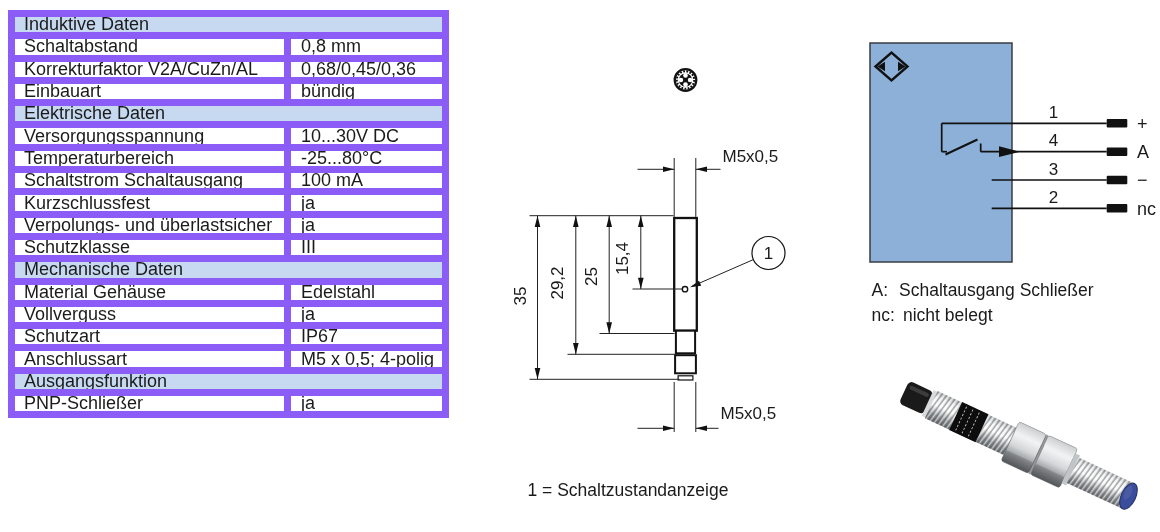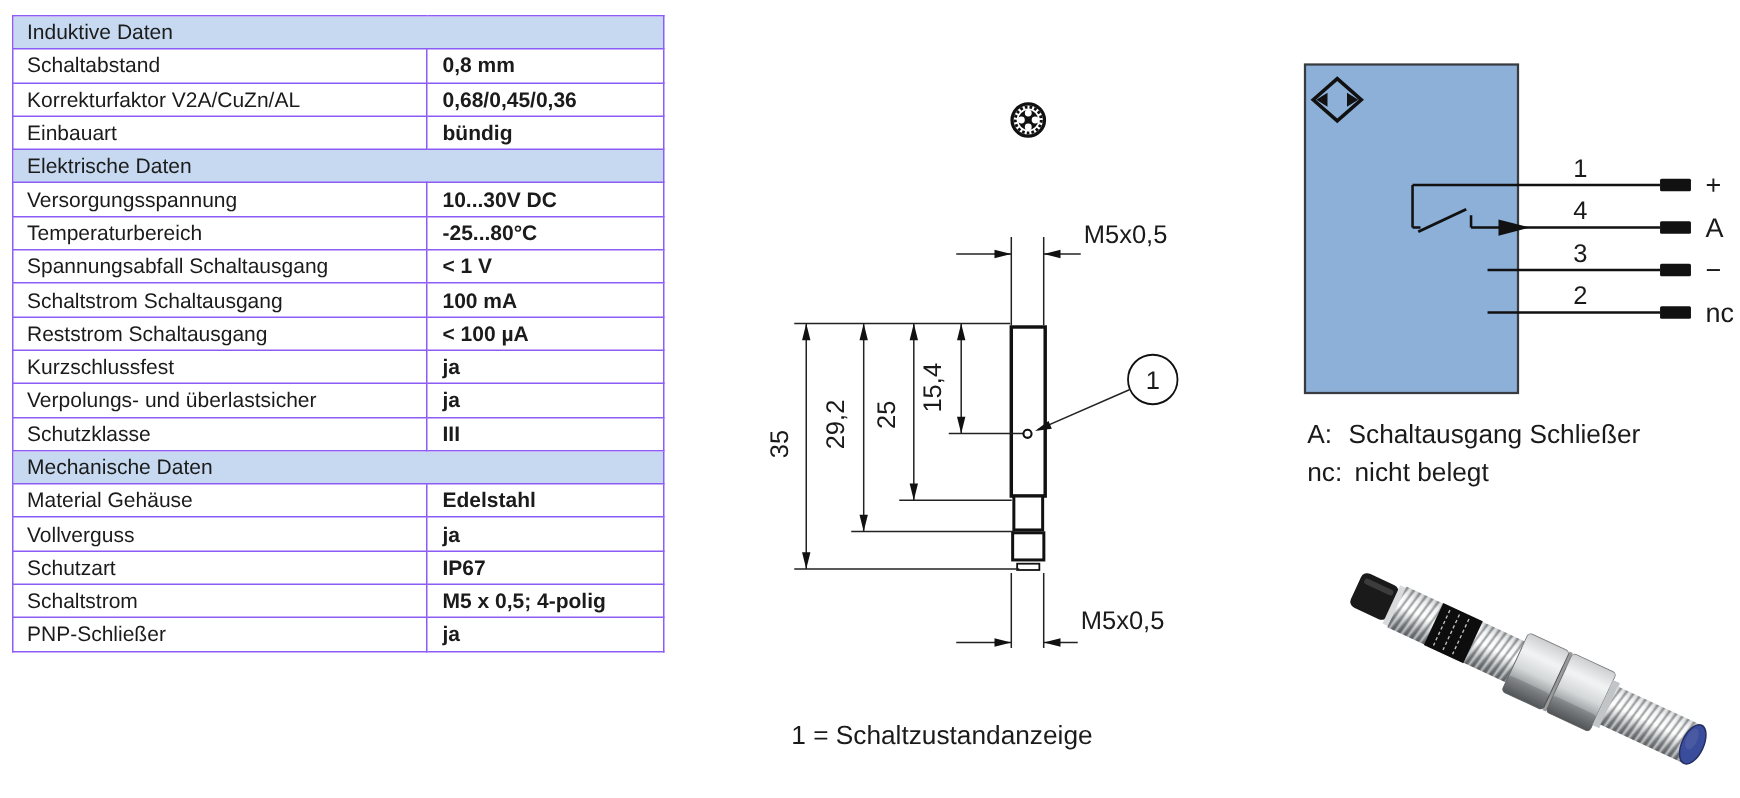--- a/index.html
+++ b/index.html
@@ -6,26 +6,26 @@
   body{
     width:1160px;height:532px;position:relative;background:#ffffff;
     font-family:"Liberation Sans",sans-serif;color:#1b1b1b;overflow:hidden;
   }
   
   #spec-table{
     position:absolute;left:8px;top:10px;width:434px;
     border-collapse:collapse;table-layout:fixed;
   }
   #spec-table td{
-    border:1px solid #8b5cf6;height:22.3px;font-size:14px;line-height:13px;
+    border:7px solid #8b5cf6;height:22.3px;font-size:18px;line-height:13px;
     padding:0 4px 0 9px;white-space:nowrap;overflow:hidden;vertical-align:middle;
     box-sizing:border-box;background:#ffffff;
   }
   #spec-table tr.sec td{background:#c6d9f0;}
-  #spec-table td.v{padding-left:10px;font-weight:bold;}
+  #spec-table td.v{padding-left:10px;}
   
   .layer{position:absolute;}
   svg text{fill:#1a1a1a;font-family:"Liberation Sans",sans-serif;}
   .dimtxt{font-size:17px;}
   .bigtxt{font-size:17.5px;}
   .pintxt{font-size:17px;}
   .termtxt{font-size:18px;}
 </style>
 </head>
 <body>
@@ -56,32 +56,24 @@
       </tr>
       <tr>
         <td class="k">Versorgungsspannung</td>
         <td class="v">10...30V DC</td>
       </tr>
       <tr>
         <td class="k">Temperaturbereich</td>
         <td class="v">-25...80°C</td>
       </tr>
       <tr>
-        <td class="k">Spannungsabfall Schaltausgang</td>
-        <td class="v">&lt; 1 V</td>
-      </tr>
-      <tr>
         <td class="k">Schaltstrom Schaltausgang</td>
         <td class="v">100 mA</td>
       </tr>
       <tr>
-        <td class="k">Reststrom Schaltausgang</td>
-        <td class="v">&lt; 100 µA</td>
-      </tr>
-      <tr>
         <td class="k">Kurzschlussfest</td>
         <td class="v">ja</td>
       </tr>
       <tr>
         <td class="k">Verpolungs- und überlastsicher</td>
         <td class="v">ja</td>
       </tr>
       <tr>
         <td class="k">Schutzklasse</td>
         <td class="v">III</td>
@@ -95,22 +87,25 @@
       </tr>
       <tr>
         <td class="k">Vollverguss</td>
         <td class="v">ja</td>
       </tr>
       <tr>
         <td class="k">Schutzart</td>
         <td class="v">IP67</td>
       </tr>
       <tr>
-        <td class="k">Schaltstrom</td>
+        <td class="k">Anschlussart</td>
         <td class="v">M5 x 0,5; 4-polig</td>
+      </tr>
+      <tr class="sec">
+        <td colspan="2">Ausgangsfunktion</td>
       </tr>
       <tr>
         <td class="k">PNP-Schließer</td>
         <td class="v">ja</td>
       </tr>
     </tbody>
 </table>
 
 <svg class="layer" style="left:495px;top:50px" width="320" height="460" viewBox="495 50 315 460">
 

